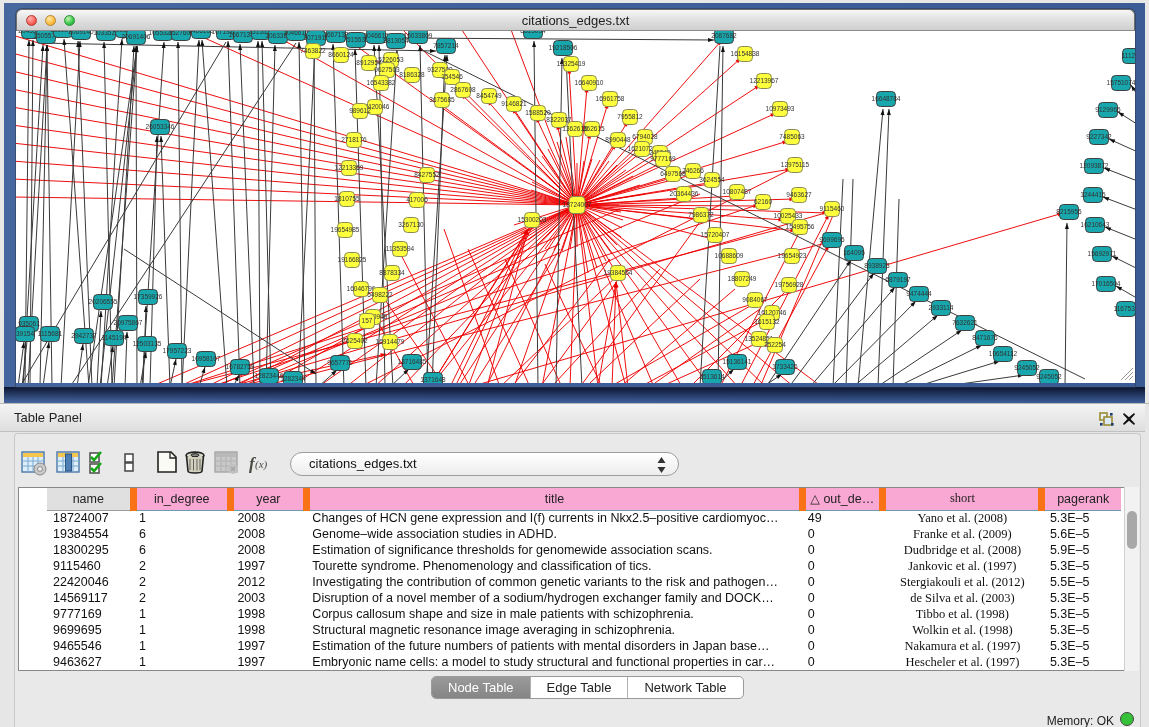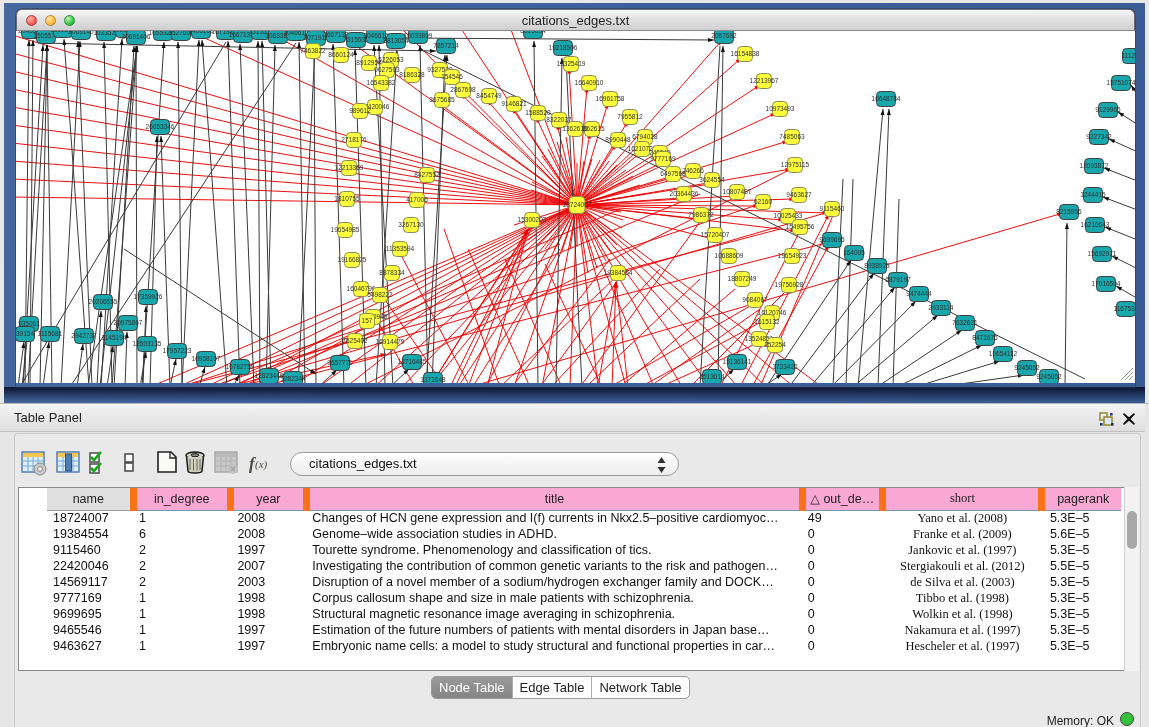--- a/index.html
+++ b/index.html
@@ -41,21 +41,21 @@
 td.c0{padding-left:6px;}td.c1{padding-left:6px;}td.c2{padding-left:7px;}
 td.c3{padding-left:6px;}td.c4{padding-left:5px;}td.c5{text-align:center;}
 td.c6{padding-left:8px;}
 th.c4{text-align:left;padding-left:4px;}
 #vscroll{position:absolute;right:1px;top:53px;width:15px;height:184px;background:#f2f2f2;
   border-left:1px solid #d0d0d0;}
 #vthumb{position:absolute;left:2px;top:24px;width:10px;height:38px;background:#a8a8a8;
   border-radius:6px;}
 #tabs{position:absolute;left:416px;top:242px;height:23px;display:flex;
   border:1px solid #9a9a9a;border-radius:5px;overflow:hidden;background:#fff;}
-#tabs div{font-size:13px;line-height:21px;padding:0 7px;color:#222;border-left:1px solid #b0b0b0;}
+#tabs div{font-size:13px;line-height:21px;padding:0 16px;color:#222;border-left:1px solid #b0b0b0;}
 #tabs div:first-child{border-left:none;background:linear-gradient(#9a9a9a,#858585);color:#fff;}
 #mem{position:absolute;right:26px;top:280px;font-size:12px;color:#222;padding-left:9px;}
 #memdot{position:absolute;right:6px;top:278px;width:14px;height:14px;border-radius:50%;
   background:#35c13a;border:1.5px solid #444;}
 </style></head>
 <body>
 <div id="desk">
   <div id="wshadow"></div>
   <div id="win">
     <div id="canvas">
@@ -854,32 +854,41 @@
 <tr>
               <td class="c0">19384554</td>
               <td class="c1">6</td>
               <td class="c2">2008</td>
               <td class="c3">Genome–wide association studies in ADHD.</td>
               <td class="c4">0</td>
               <td class="c5">Franke et al. (2009)</td>
               <td class="c6">5.6E–5</td>
             </tr>
 <tr>
+              <td class="c0">18300295</td>
+              <td class="c1">6</td>
+              <td class="c2">2008</td>
+              <td class="c3">Estimation of significance thresholds for genomewide association scans.</td>
+              <td class="c4">0</td>
+              <td class="c5">Dudbridge et al. (2008)</td>
+              <td class="c6">5.9E–5</td>
+            </tr>
+<tr>
               <td class="c0">9115460</td>
               <td class="c1">2</td>
               <td class="c2">1997</td>
               <td class="c3">Tourette syndrome. Phenomenology and classification of tics.</td>
               <td class="c4">0</td>
               <td class="c5">Jankovic et al. (1997)</td>
               <td class="c6">5.3E–5</td>
             </tr>
 <tr>
               <td class="c0">22420046</td>
               <td class="c1">2</td>
-              <td class="c2">2007</td>
+              <td class="c2">2012</td>
               <td class="c3">Investigating the contribution of common genetic variants to the risk and pathogen…</td>
               <td class="c4">0</td>
               <td class="c5">Stergiakouli et al. (2012)</td>
               <td class="c6">5.5E–5</td>
             </tr>
 <tr>
               <td class="c0">14569117</td>
               <td class="c1">2</td>
               <td class="c2">2003</td>
               <td class="c3">Disruption of a novel member of a sodium/hydrogen exchanger family and DOCK…</td>

